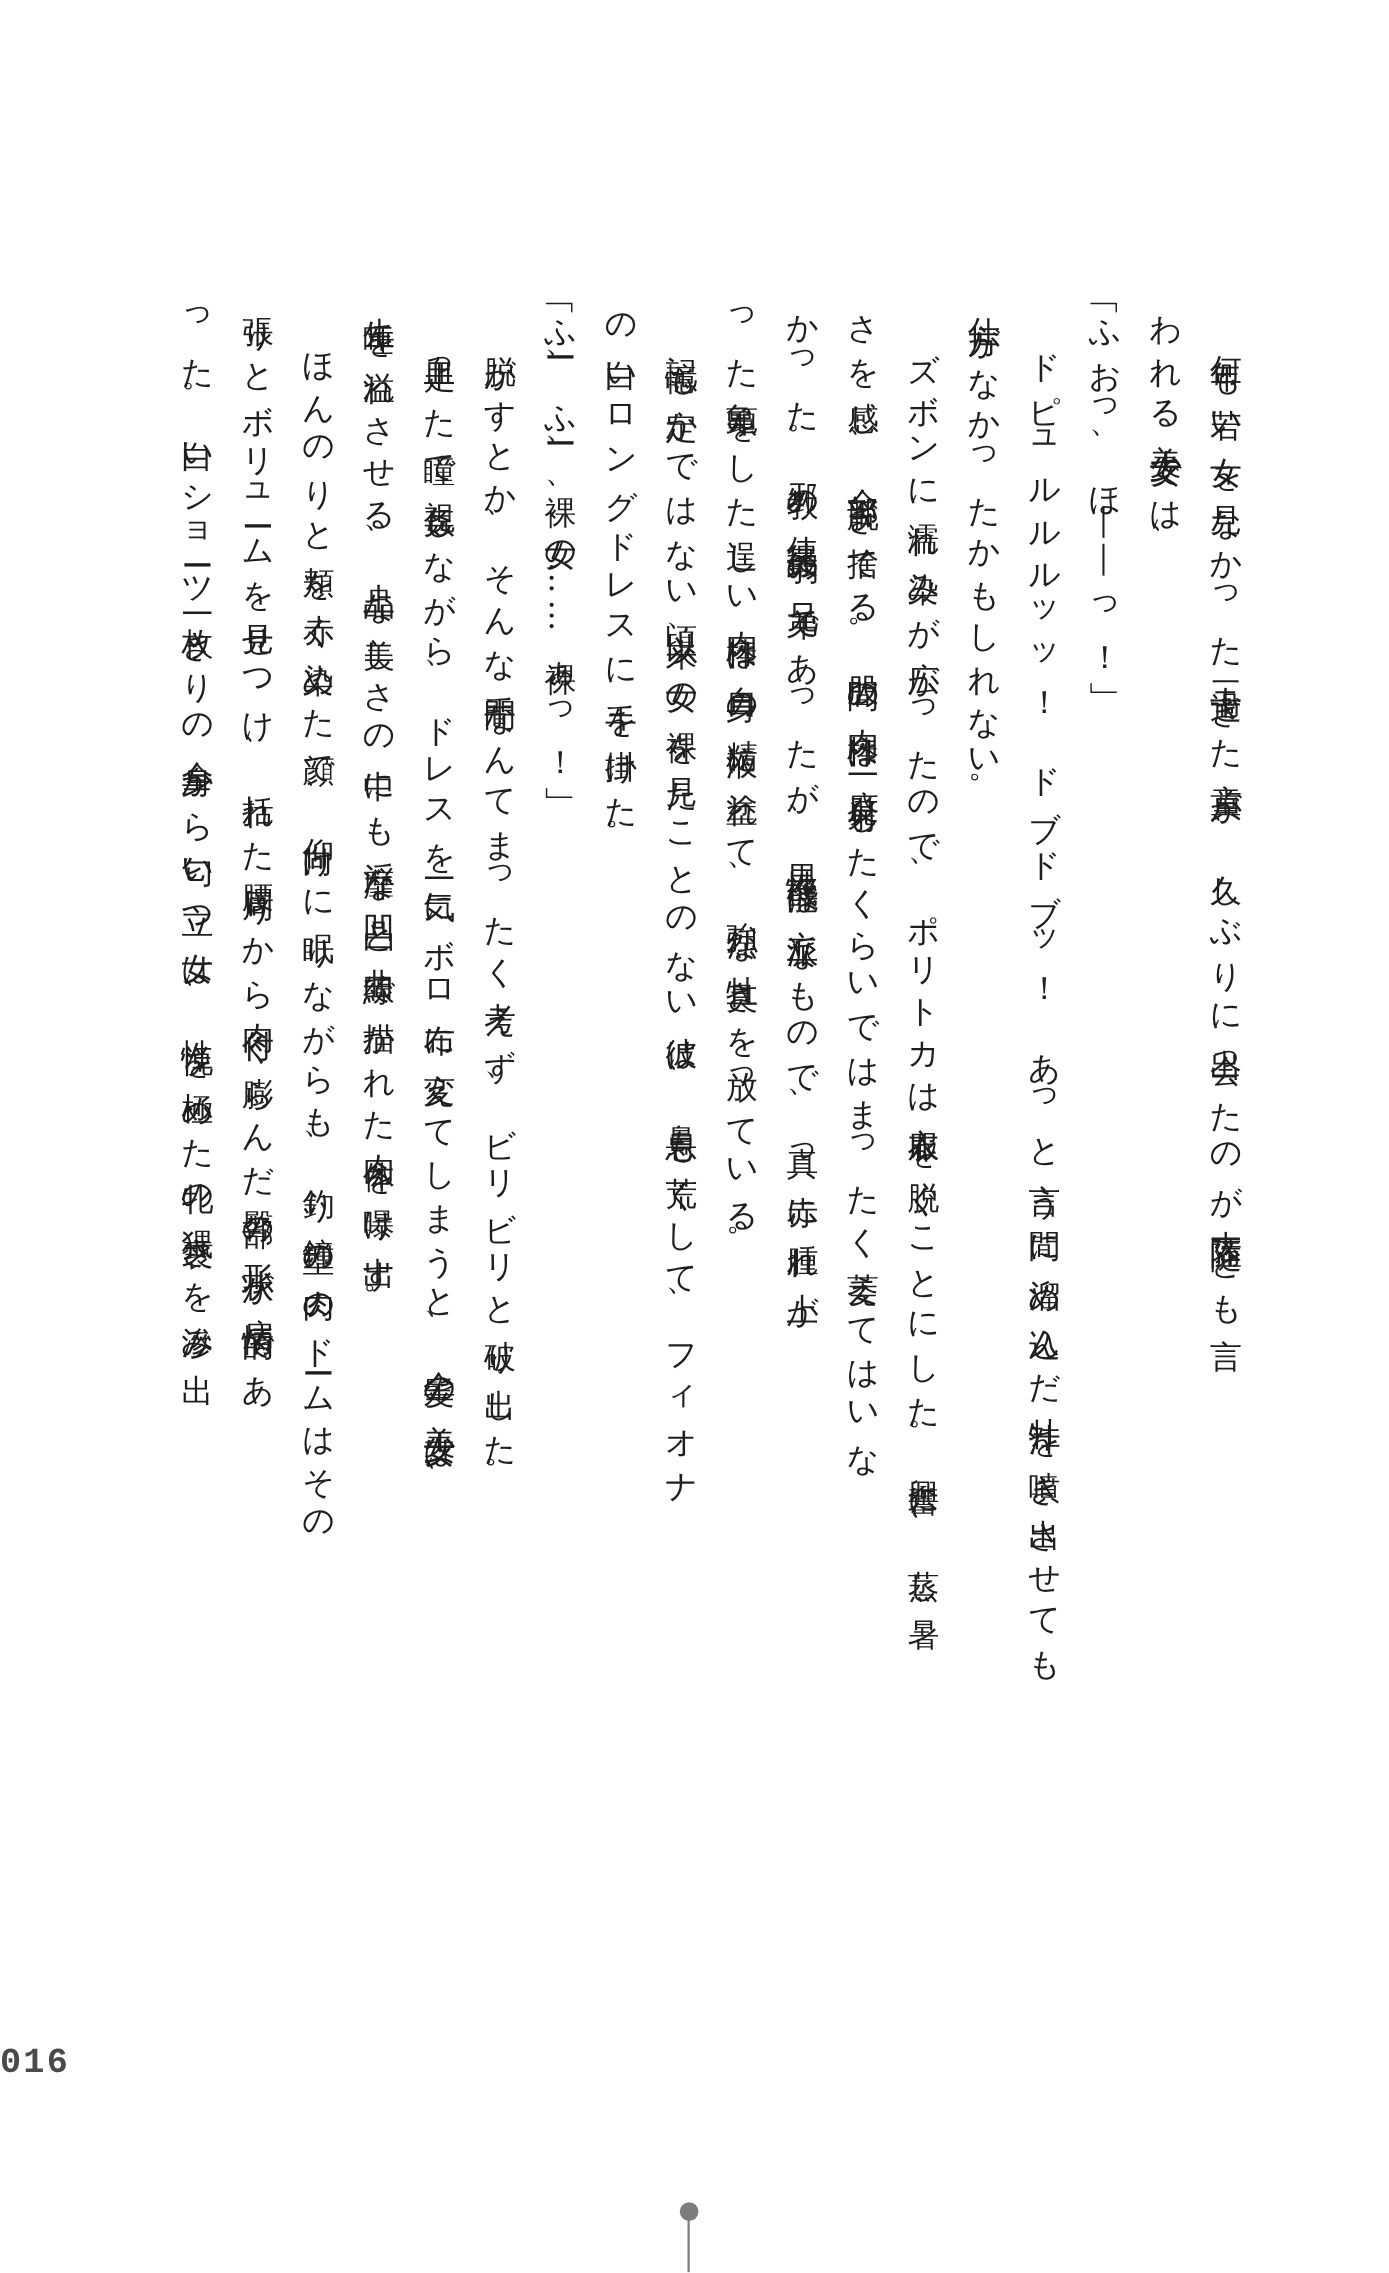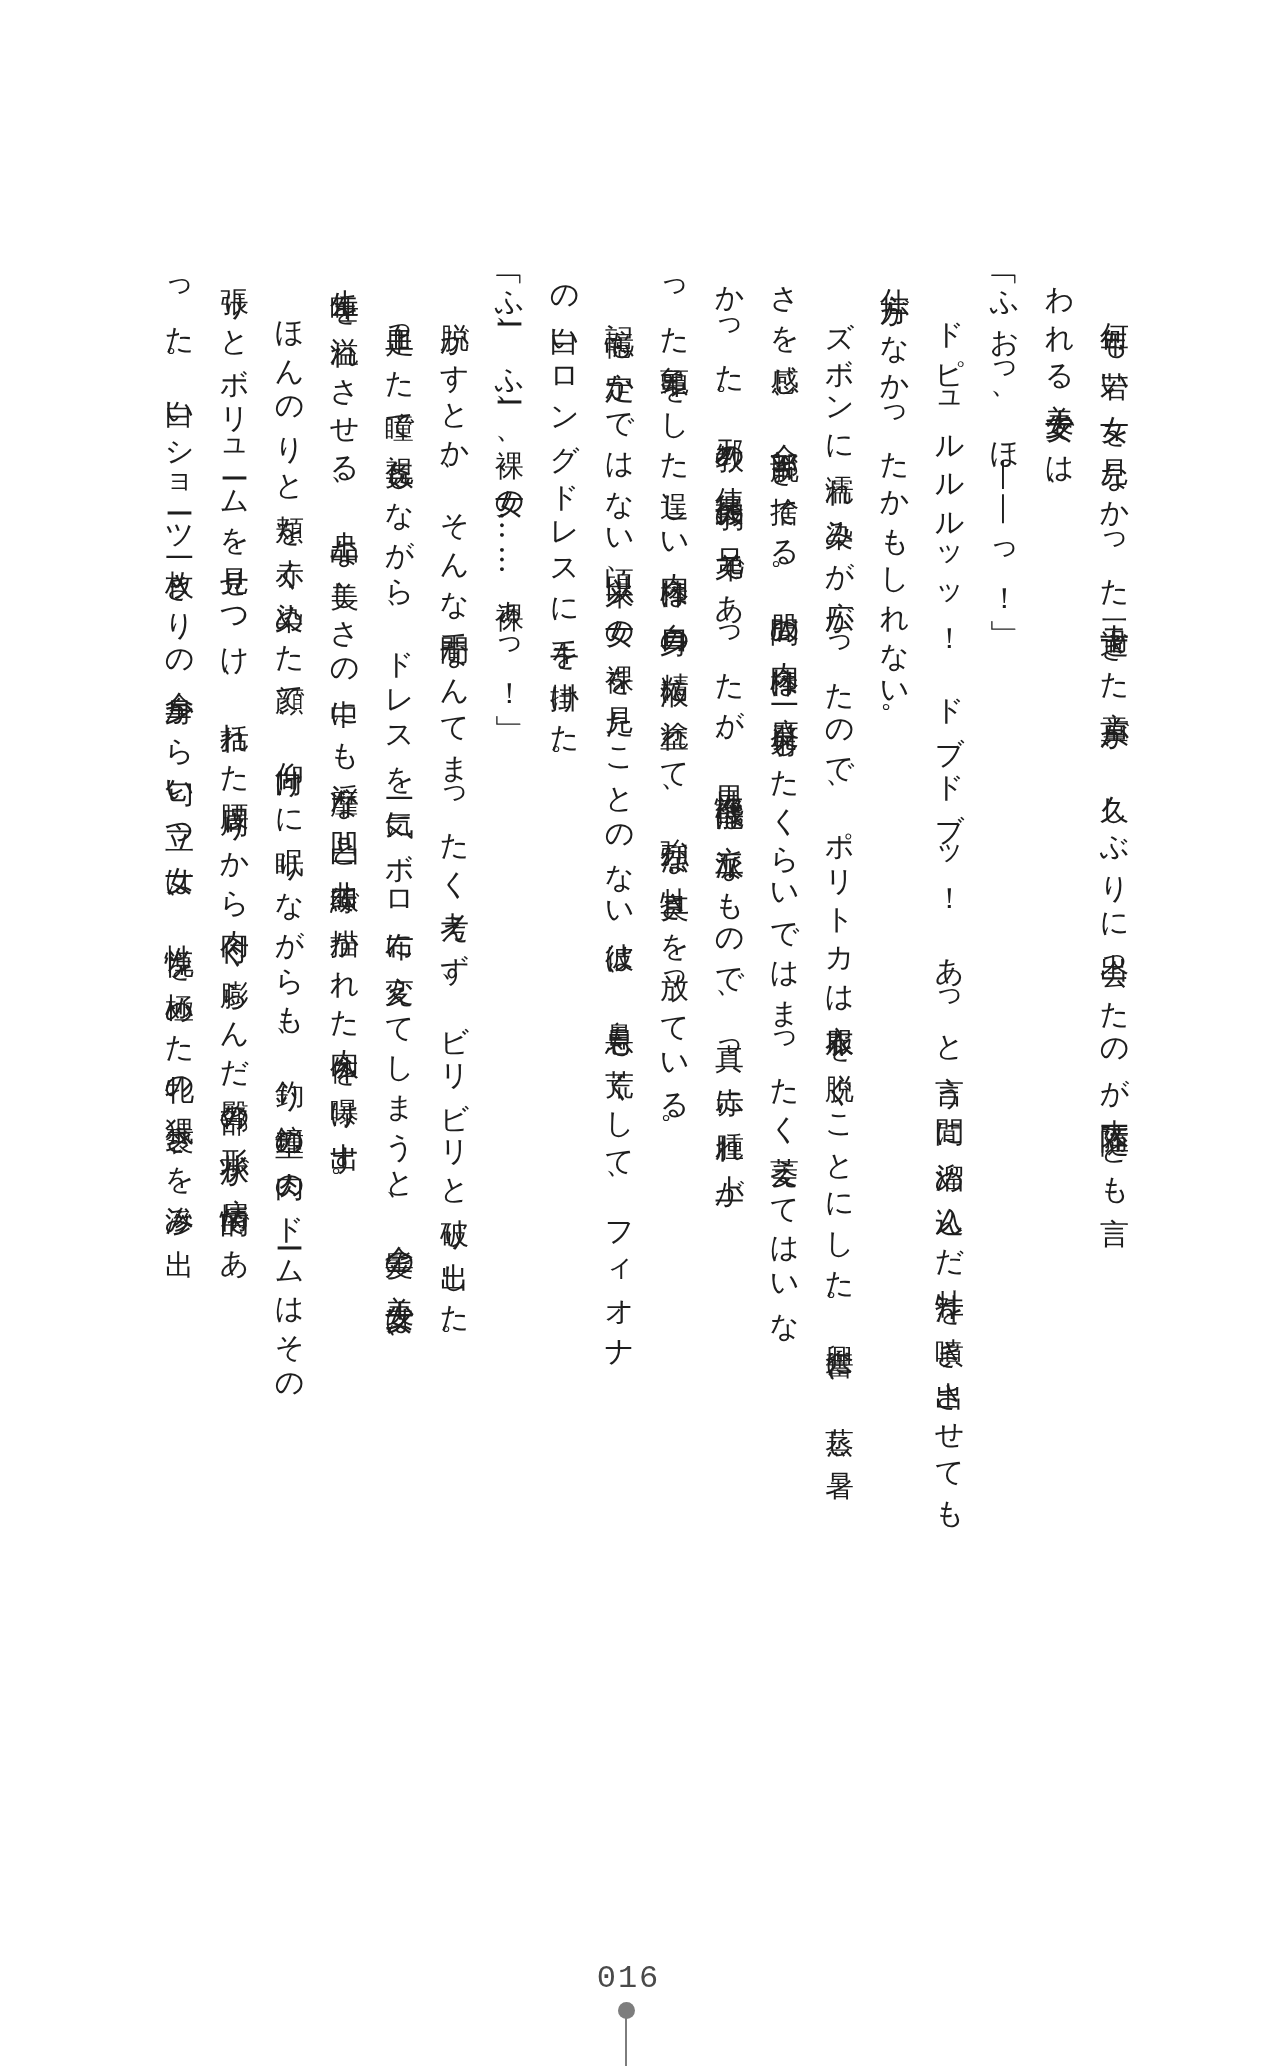--- a/index.html
+++ b/index.html
@@ -30,27 +30,26 @@
   }
   .para {
     margin: 0;
     padding: 0;
   }
   .line {
     white-space: pre;
   }
   .page-number {
     position: absolute;
-    top: 1960px;
+    top: 1857px;
     left: 0;
     width: 1257px;
-    text-align: center;
     font-family: "Liberation Mono", monospace;
     font-size: 32px;
-    font-weight: normal;
+    font-weight: bold;
     letter-spacing: 2px;
     color: #4a4a4a;
   }
   .footer-dot {
     position: absolute;
     left: 618px;
     top: 2002px;
     width: 17px;
     height: 17px;
     border-radius: 50%;

